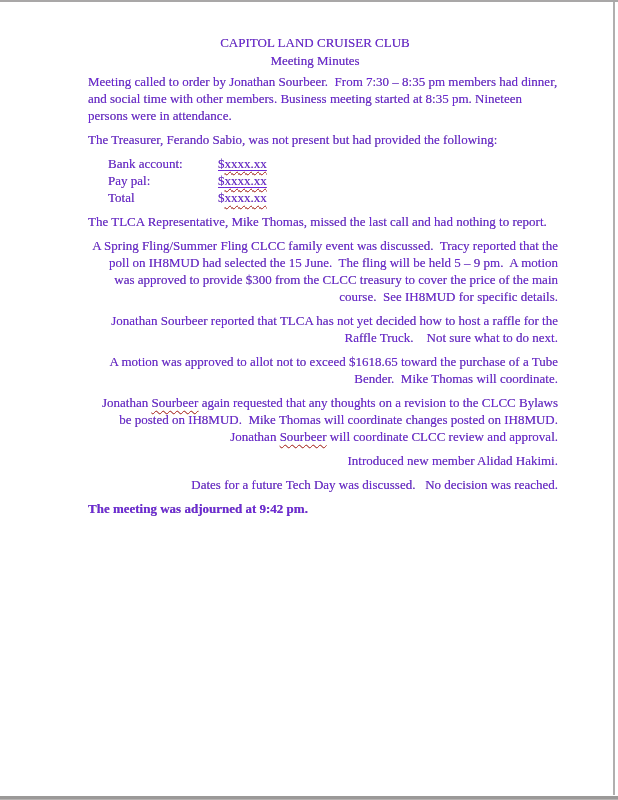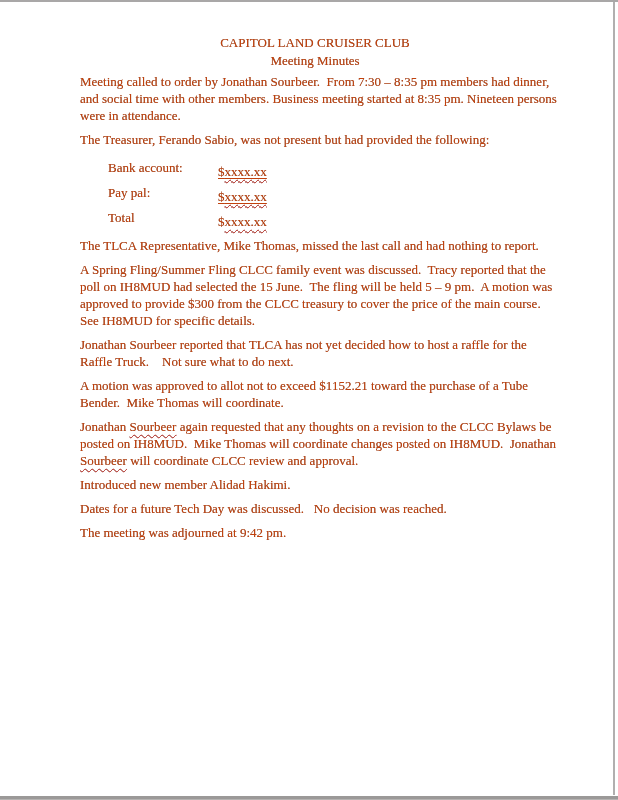--- a/index.html
+++ b/index.html
@@ -7,21 +7,21 @@
     padding: 0;
     background: #ffffff;
   }
   .canvas {
     position: relative;
     width: 618px;
     height: 800px;
     background: #ffffff;
     overflow: hidden;
     font-family: "Liberation Serif", "DejaVu Serif", serif;
-    color: #c2410c;
+    color: #6d28d9;
   }
   
   .edge-top {
     position: absolute; top: 0; left: 0; right: 0; height: 2px;
     background: #a9a7a7;
   }
   .edge-bottom {
     position: absolute; bottom: 0; left: 0; right: 0; height: 5px;
     background: linear-gradient(#ffffff 0 1px, #9b9998 1px 4px, #b5b3b2 4px 5px);
   }
@@ -37,29 +37,29 @@
     font-size: 13px;
     line-height: 17px;
     text-shadow: 0 0 0.4px rgba(40,40,40,0.55);
   }
   .doc-header {
     text-align: center;
     line-height: 18px;
     margin-bottom: 3px;
   }
   .doc p {
-    margin: 0 0 7px 8px;
+    margin: 0 0 7px 16px;
     white-space: pre-wrap;
   }
-  .gap-lg { margin-top: 8px; }
-  .gap-xl { margin-top: 16px; }
+  .gap-lg { margin-top: 8px; text-align: right; }
+  .gap-xl { margin-top: 16px; font-weight: bold; }
   .tre-table { margin: 0 0 7px 0; }
   .tre-row { display: flex; padding-left: 36px; align-items: center; }
   .tre-label { width: 110px; flex: 0 0 auto; }
-  .tre-value { flex: 0 0 auto; margin-top: 8px; }
+  .tre-value { flex: 0 0 auto; }
   .u {
     text-decoration-line: underline;
     text-decoration-thickness: 1px;
     text-underline-offset: 2px;
   }
   .sq {
     text-decoration-line: underline;
     text-decoration-style: wavy;
     text-decoration-color: #c43a31;
     text-decoration-thickness: 1px;
@@ -100,21 +100,21 @@
         <span class="tre-value"><span>$</span><span class="sq">xxxx.xx</span></span>
       </div>
     </div>
 
     <p>The TLCA Representative, Mike Thomas, missed the last call and had nothing to report.</p>
 
     <p class="gap-lg">A Spring Fling/Summer Fling CLCC family event was discussed.  Tracy reported that the poll on IH8MUD had selected the 15 June.  The fling will be held 5 – 9 pm.  A motion was approved to provide $300 from the CLCC treasury to cover the price of the main course.  See IH8MUD for specific details.</p>
 
     <p class="gap-lg">Jonathan Sourbeer reported that TLCA has not yet decided how to host a raffle for the Raffle Truck.    Not sure what to do next.</p>
 
-    <p class="gap-lg">A motion was approved to allot not to exceed $1152.21 toward the purchase of a Tube Bender.  Mike Thomas will coordinate.</p>
+    <p class="gap-lg">A motion was approved to allot not to exceed $1618.65 toward the purchase of a Tube Bender.  Mike Thomas will coordinate.</p>
 
 
     <p class="gap-lg"><span>Jonathan </span><span class="sq">Sourbeer</span><span> again requested that any thoughts on a revision to the CLCC Bylaws be posted on IH8MUD.  Mike Thomas will coordinate changes posted on IH8MUD.  Jonathan </span><span class="sq">Sourbeer</span><span> will coordinate CLCC review and approval.</span></p>
 
 
     <p class="gap-lg">Introduced new member Alidad Hakimi.</p>
 
     <p class="gap-lg">Dates for a future Tech Day was discussed.   No decision was reached.</p>
 
     <p class="gap-xl">The meeting was adjourned at 9:42 pm.</p>

